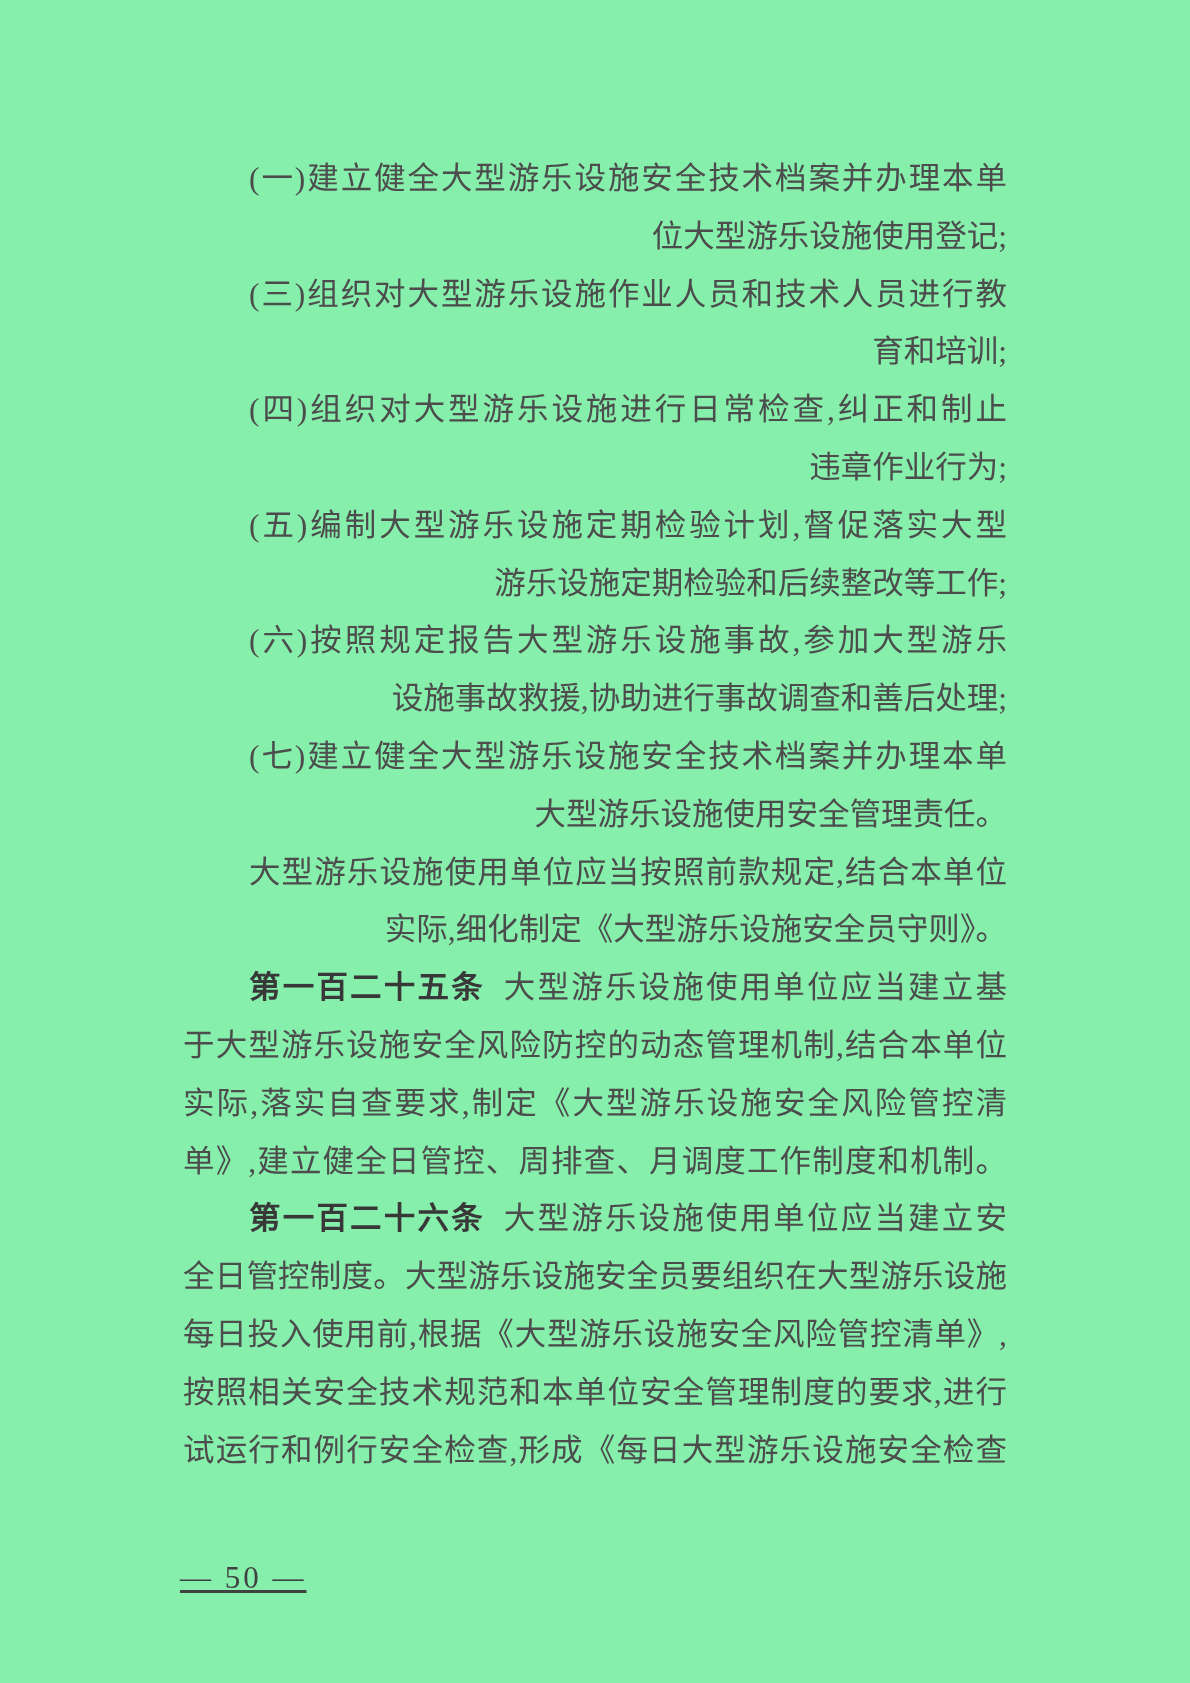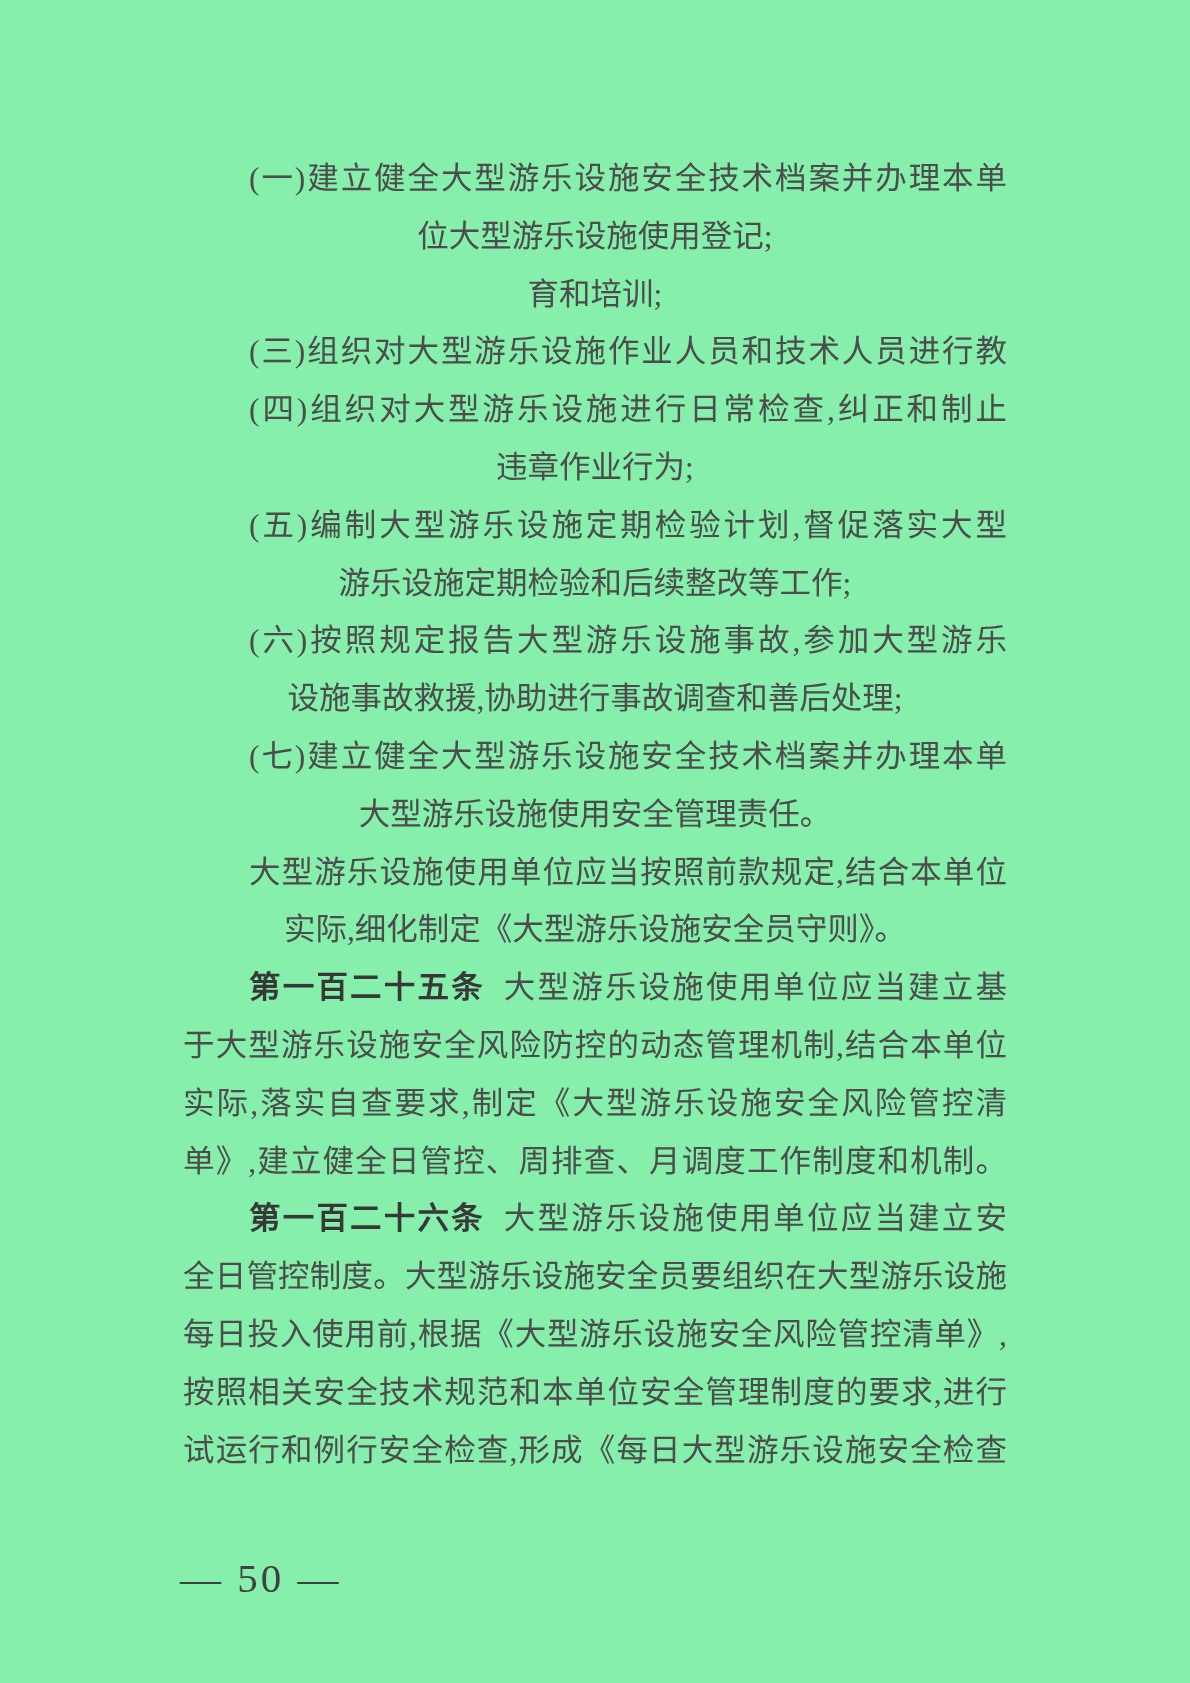--- a/index.html
+++ b/index.html
@@ -21,21 +21,21 @@
     left: 183px;
     top: 150px;
     width: 824px;
   }
   .line {
     margin: 0;
     padding: 0;
     height: 57.8px;
     line-height: 57.8px;
     font-size: 31.5px;
-    text-align: center;
+    text-align: right;
     white-space: normal;
     overflow: hidden;
   }
   .line.indent {
     padding-left: 66px;
   }
   .line.fill {
     text-align: justify;
     text-align-last: justify;
   }
@@ -43,34 +43,35 @@
     font-weight: bold;
     color: #383838;
     margin-right: 19px;
   }
   .page-footer {
     position: absolute;
     left: 180px;
     top: 1556px;
     height: 44px;
     line-height: 44px;
-    font-size: 41px;
+    font-size: 31px;
     color: #414141;
     letter-spacing: 3px;
+    text-decoration: underline;
   }
 </style>
 </head>
 <body>
 
 <div class="page">
   <main class="text-block">
     <p class="line indent fill">(一)建立健全大型游乐设施安全技术档案并办理本单</p>
     <p class="line">位大型游乐设施使用登记;</p>
+    <p class="line indent fill">(三)组织对大型游乐设施作业人员和技术人员进行教</p>
     <p class="line">育和培训;</p>
-    <p class="line indent fill">(三)组织对大型游乐设施作业人员和技术人员进行教</p>
     <p class="line indent fill">(四)组织对大型游乐设施进行日常检查,纠正和制止</p>
     <p class="line">违章作业行为;</p>
     <p class="line indent fill">(五)编制大型游乐设施定期检验计划,督促落实大型</p>
     <p class="line">游乐设施定期检验和后续整改等工作;</p>
     <p class="line indent fill">(六)按照规定报告大型游乐设施事故,参加大型游乐</p>
     <p class="line">设施事故救援,协助进行事故调查和善后处理;</p>
     <p class="line indent fill">(七)建立健全大型游乐设施安全技术档案并办理本单</p>
     <p class="line">大型游乐设施使用安全管理责任。</p>
     <p class="line indent fill">大型游乐设施使用单位应当按照前款规定,结合本单位</p>
     <p class="line">实际,细化制定《大型游乐设施安全员守则》。</p>

